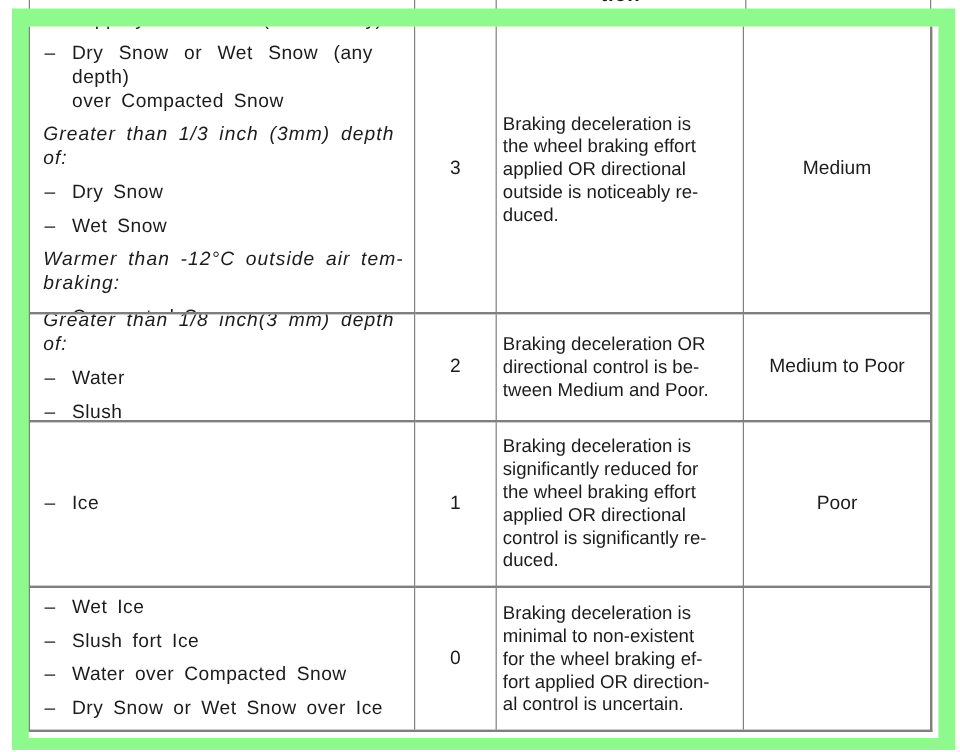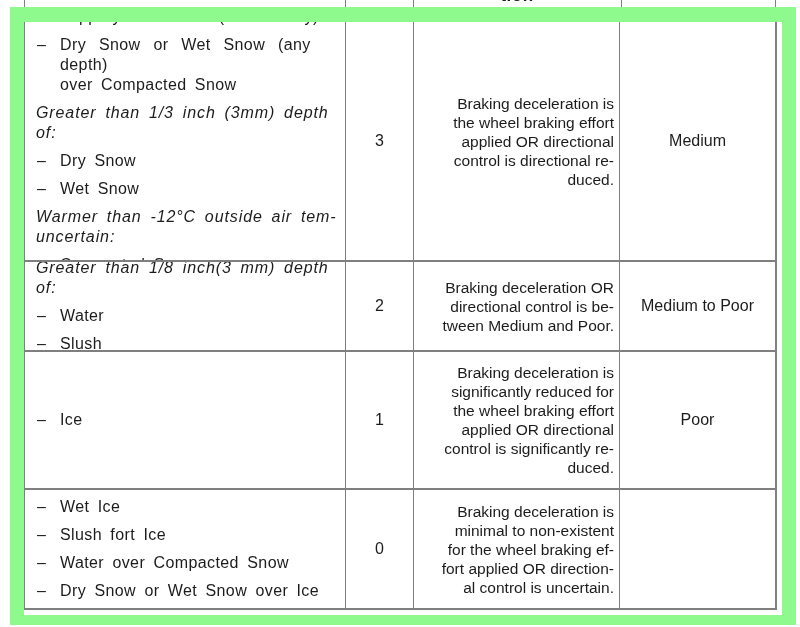--- a/index.html
+++ b/index.html
@@ -44,21 +44,21 @@
   }
   .cond-item { position: relative; line-height: 20px; margin: 4px 0; }
   .cond-item.dashed { padding-left: 24px; }
   .dash { position: absolute; left: 1px; top: 0; }
   .cond-item.italic { font-style: italic; letter-spacing: .9px; }
   .line.spread { word-spacing: 8px; }
 
   .code, .action { display: flex; align-items: center; justify-content: center; font-size: 16px; }
   .desc {
     display: flex; flex-direction: column; justify-content: center;
-    text-align: right; font-size: 15.5px; line-height: 19px; padding: 0 5px;
+    text-align: left; font-size: 15.5px; line-height: 19px; padding: 0 5px;
   }
 </style>
 </head>
 <body>
 
 <div class="page">
 
   <div class="top-sliver">
     <span class="header-frag">tion</span>
     <i class="vrule" style="left:24px"></i>
@@ -85,33 +85,33 @@
         <div class="cond-item dashed">
           <div class="dash">–</div>
           <div class="line">Dry Snow</div>
         </div>
         <div class="cond-item dashed">
           <div class="dash">–</div>
           <div class="line">Wet Snow</div>
         </div>
         <div class="cond-item italic">
           <div class="line">Warmer than -12°C outside air tem-</div>
-          <div class="line">uncertain:</div>
+          <div class="line">braking:</div>
         </div>
         <div class="cond-item dashed">
           <div class="dash">–</div>
           <div class="line">Compacted Snow</div>
         </div>
       </div>
       <div class="cell c2 code">3</div>
       <div class="cell c3 desc">
         <div class="line">Braking deceleration is</div>
         <div class="line">the wheel braking effort</div>
         <div class="line">applied OR directional</div>
-        <div class="line">control is directional re-</div>
+        <div class="line">outside is noticeably re-</div>
         <div class="line">duced.</div>
       </div>
       <div class="cell c4 action">Medium</div>
       <div class="cell c1 cond">
         <div class="cond-item italic">
           <div class="line">Greater than 1/8 inch(3 mm) depth of:</div>
         </div>
         <div class="cond-item dashed">
           <div class="dash">–</div>
           <div class="line">Water</div>

